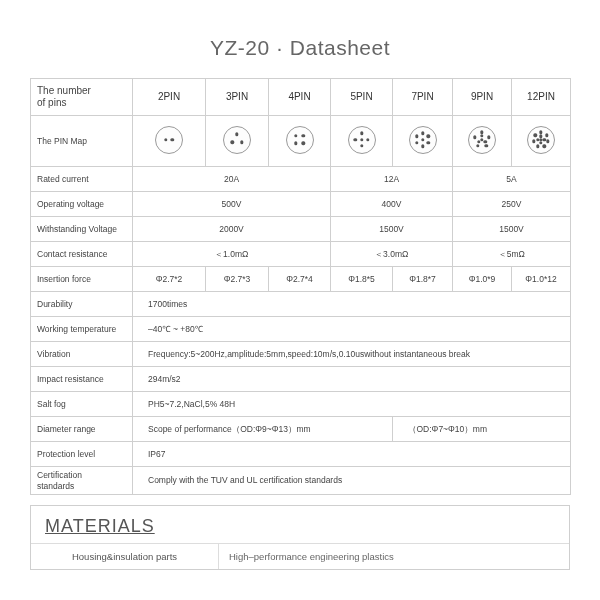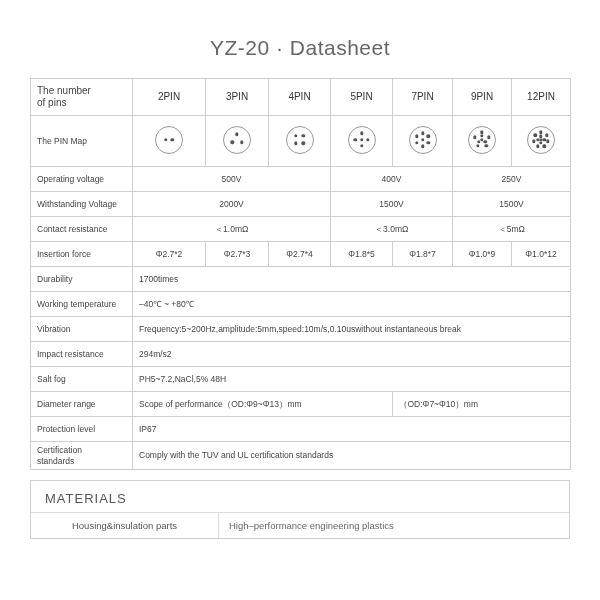--- a/index.html
+++ b/index.html
@@ -45,21 +45,21 @@
     line-height: 1.25;
     height: 18px;
   }
   .spec-table td.lbl {
     text-align: left;
     padding-left: 6px;
     color: #444444;
   }
   .spec-table td.lft {
     text-align: left;
-    padding-left: 6px;
+    padding-left: 15px;
   }
   .hdr-row td {
     height: 30px;
     font-size: 10px;
     color: #333333;
   }
   .pinmap-row td {
     height: 44px;
   }
   .two-line {
@@ -85,24 +85,25 @@
   }
   
   .materials-wrap {
     margin-top: 10px;
     border: 1px solid #cfcfcf;
     width: 540px;
     box-sizing: border-box;
     padding: 4px 0 0 0;
   }
   .materials-title {
-    font-size: 13px;
+    font-size: 18px;
     color: #555555;
     padding: 6px 0 6px 14px;
     letter-spacing: 1px;
+    text-decoration: underline;
   }
   .mat-table {
     width: 100%;
     table-layout: fixed;
     border-collapse: collapse;
   }
   .mat-table td {
     font-size: 9.5px;
     color: #666666;
     border-top: 1px solid #dddddd;
@@ -156,20 +157,26 @@
         <td class="lbl">The PIN Map</td>
         <td><span class="conn"><i style="left: 38%; top: 50%;"></i><i style="left: 62%; top: 50%;"></i></span></td>
         <td><span class="conn"><i style="left: 50%; top: 30%;"></i><i style="left: 67.3205%; top: 60%;"></i><i style="left: 32.6795%; top: 60%;"></i></span></td>
         <td><span class="conn"><i style="left: 64.1421%; top: 35.8579%;"></i><i style="left: 64.1421%; top: 64.1421%;"></i><i style="left: 35.8579%; top: 64.1421%;"></i><i style="left: 35.8579%; top: 35.8579%;"></i></span></td>
         <td><span class="conn"><i style="left: 50%; top: 50%;"></i><i style="left: 50%; top: 26%;"></i><i style="left: 74%; top: 50%;"></i><i style="left: 50%; top: 74%;"></i><i style="left: 26%; top: 50%;"></i></span></td>
         <td><span class="conn"><i style="left: 50%; top: 50%;"></i><i style="left: 50%; top: 25%;"></i><i style="left: 71.6506%; top: 37.5%;"></i><i style="left: 71.6506%; top: 62.5%;"></i><i style="left: 50%; top: 75%;"></i><i style="left: 28.3494%; top: 62.5%;"></i><i style="left: 28.3494%; top: 37.5%;"></i></span></td>
         <td><span class="conn"><i style="left: 50%; top: 50%;"></i><i style="left: 50%; top: 36%;"></i><i style="left: 62.1244%; top: 57%;"></i><i style="left: 37.8756%; top: 57%;"></i><i style="left: 50%; top: 22%;"></i><i style="left: 76.6296%; top: 41.3475%;"></i><i style="left: 66.458%; top: 72.6525%;"></i><i style="left: 33.542%; top: 72.6525%;"></i><i style="left: 23.3704%; top: 41.3475%;"></i></span></td>
         <td><span class="conn"><i style="left: 50%; top: 50%;"></i><i style="left: 50%; top: 37%;"></i><i style="left: 63%; top: 50%;"></i><i style="left: 50%; top: 63%;"></i><i style="left: 37%; top: 50%;"></i><i style="left: 50%; top: 22%;"></i><i style="left: 71.8913%; top: 32.5423%;"></i><i style="left: 77.298%; top: 56.2306%;"></i><i style="left: 62.1487%; top: 75.2271%;"></i><i style="left: 37.8513%; top: 75.2271%;"></i><i style="left: 22.702%; top: 56.2306%;"></i><i style="left: 28.1087%; top: 32.5423%;"></i></span></td>
       </tr>
 
+      <tr>
+        <td class="lbl">Rated current</td>
+        <td colspan="3">20A</td>
+        <td colspan="2">12A</td>
+        <td colspan="2">5A</td>
+      </tr>
 
       <tr>
         <td class="lbl">Operating voltage</td>
         <td colspan="3">500V</td>
         <td colspan="2">400V</td>
         <td colspan="2">250V</td>
       </tr>
 
       <tr>
         <td class="lbl">Withstanding Voltage</td>

